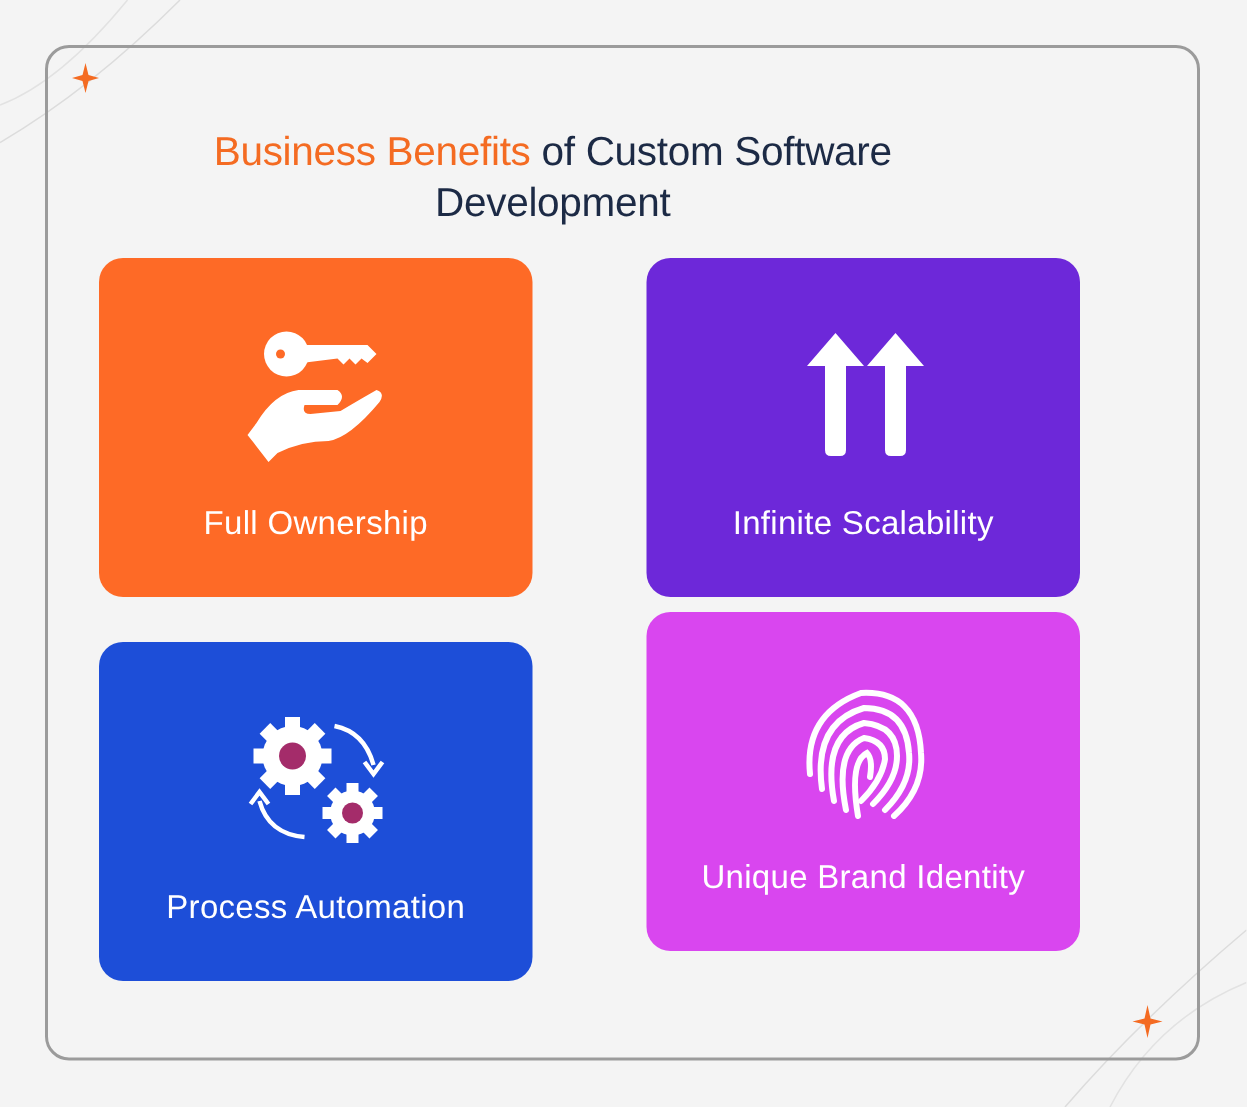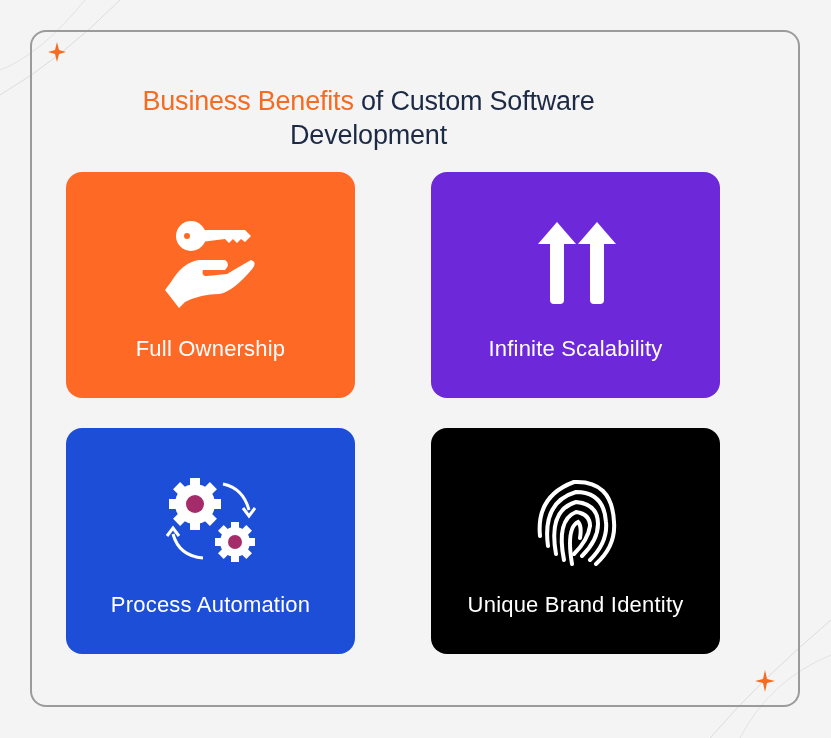--- a/index.html
+++ b/index.html
@@ -22,21 +22,21 @@
       display: flex; flex-direction: column; align-items: center;
     }
     .card .icon { position: absolute; top: 48px; left: 50%; transform: translateX(-50%); width: 100px; height: 90px; }
     .card .label {
       position: absolute; top: 164px; left: 0; width: 100%; text-align: center;
       color: #ffffff; font-size: 22px; font-weight: 500; letter-spacing: 0.2px;
     }
     #card-1 { left: 66px; top: 172px; background: #fe6a26; }
     #card-2 { left: 431px; top: 172px; background: #6d28d9; }
     #card-3 { left: 66px; top: 428px; background: #1d4ed8; }
-    #card-4 { left: 431px; top: 428px; background: #000000; text-decoration: underline; }
+    #card-4 { left: 431px; top: 408px; background: #d946ef; text-decoration: underline; }
   </style>
 </head>
 <body>
 
 <svg class="deco" viewBox="0 0 831 738">
   <path d="M0 95 Q 60 60 120 0" stroke="#dcdcdc" fill="none" stroke-width="1"></path>
   <path d="M0 70 Q 40 55 85 0" stroke="#e2e2e2" fill="none" stroke-width="1"></path>
   <path d="M710 738 Q 760 680 831 620" stroke="#dcdcdc" fill="none" stroke-width="1"></path>
   <path d="M740 738 Q 770 680 831 655" stroke="#e2e2e2" fill="none" stroke-width="1"></path>
 </svg>

